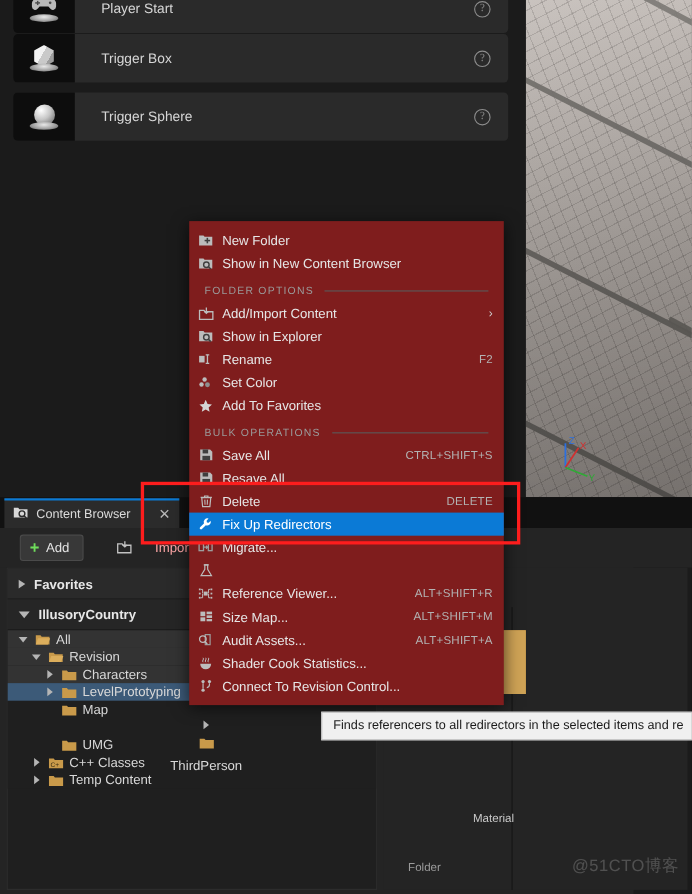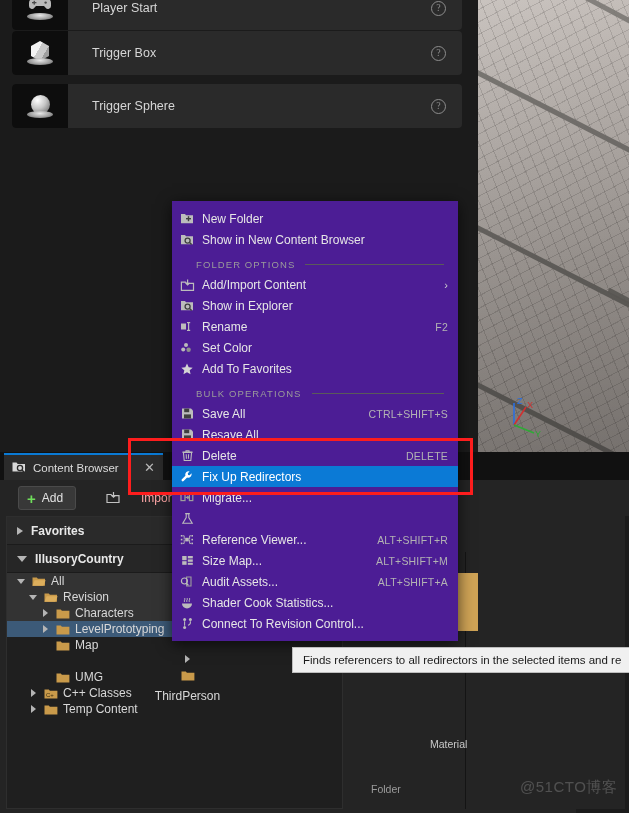--- a/index.html
+++ b/index.html
@@ -132,31 +132,31 @@
   }
   .asset-tile { position: absolute; left: 38px; top: 44px; width: 93px; }
   .folder-big { width: 93px; height: 74px; }
   .asset-label-material { position: absolute; left: 81px; top: 222px; color: #c9c9c9; font-size: 10.5px; }
   .asset-label-folder { position: absolute; left: 22px; top: 267px; color: #9b9b9b; font-size: 10.5px; }
   .cb-rightcol-div { position: absolute; left: 116px; top: 36px; bottom: 0; width: 1px; background: #141414; }
 
   
   .ctx-menu {
     position: absolute; left: 172px; top: 201px; width: 286px;
-    background: #4c1d95; box-shadow: 0 3px 14px rgba(0,0,0,.65);
+    background: #7f1d1d; box-shadow: 0 3px 14px rgba(0,0,0,.65);
     padding: 7px 0 7px 0; z-index: 40;
   }
   .mi { height: 21px; display: flex; align-items: center; color: #e6e6e6; font-size: 12px; padding: 0 10px 0 0; }
   .mi .ico { width: 30px; flex: 0 0 30px; display: flex; align-items: center; justify-content: center; }
   .mi .lbl { flex: 1; }
   .mi .acc { color: #b3b3b3; font-size: 10.5px; letter-spacing: .2px; }
   .mi.hl { background: #0b7ad6; }
   .mi.hl .lbl, .mi.hl .acc { color: #ffffff; }
   .sec {
-    display: flex; align-items: center; gap: 10px; padding: 0 14px 0 24px;
+    display: flex; align-items: center; gap: 10px; padding: 0 14px 0 14px;
     height: 20px; color: #9b9b9b; font-size: 9.5px; letter-spacing: 1.1px; margin-top: 4px;
   }
   .sec .rule { flex: 1; height: 1px; background: #5a5a5a; }
   .submenu-arrow { color: #cfcfcf; font-size: 11px; margin-left: 6px; }
 
   
   .red-box {
     position: absolute; left: 128px; top: 438px; width: 345px; height: 57px;
     border: 3px solid #fd1d1d; z-index: 60; pointer-events: none;
   }

